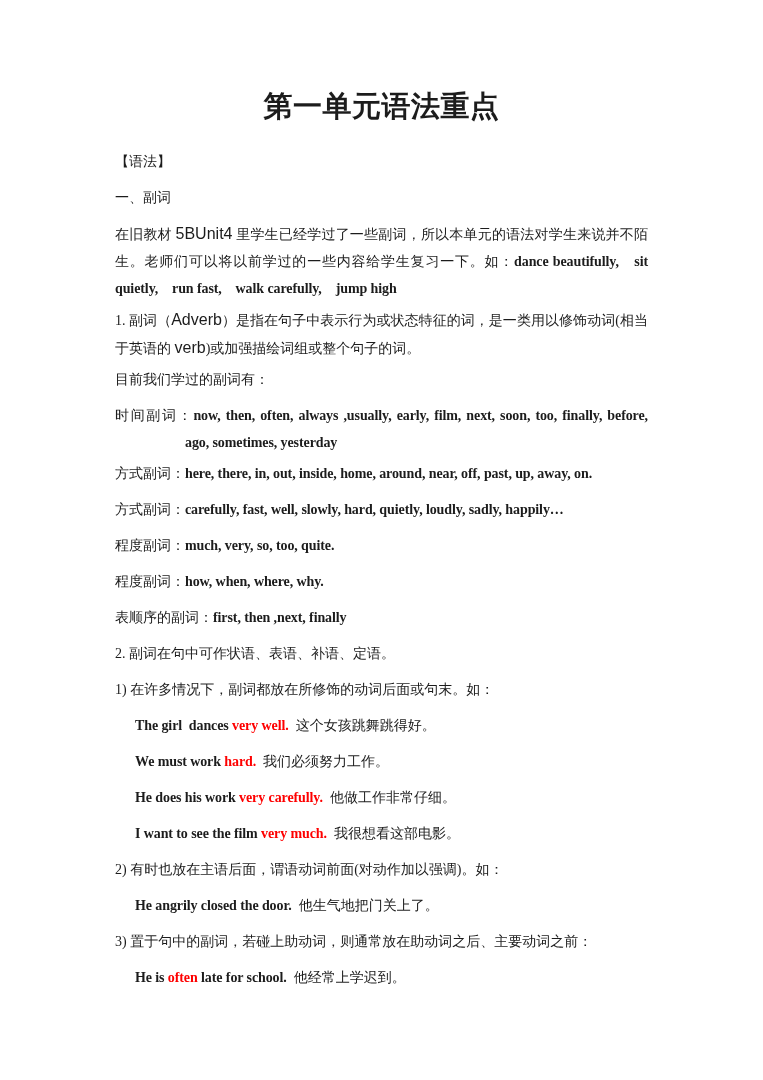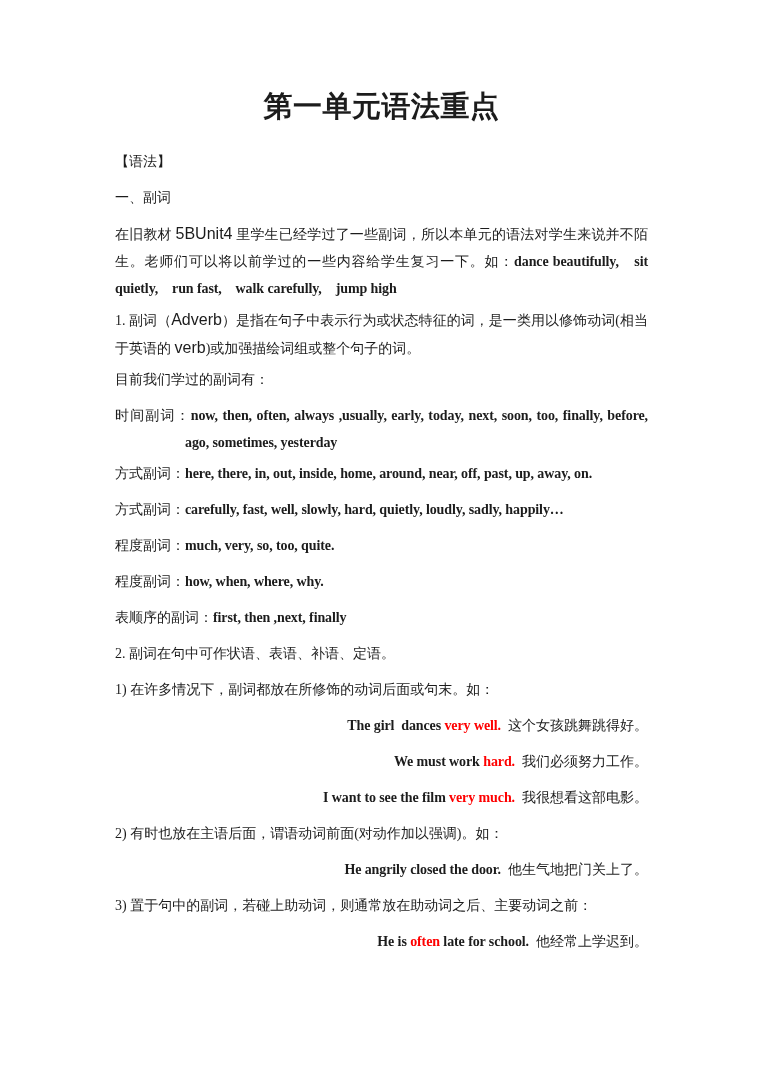--- a/index.html
+++ b/index.html
@@ -33,21 +33,21 @@
     text-align: justify;
   }
   .mb2 { margin-bottom: 2px; }
   .mb4 { margin-bottom: 4px; }
   .hang {
     padding-left: 70px;
     text-indent: -70px;
   }
   .example {
     margin-left: 20px;
-    text-align: right;
+    text-align: left;
     white-space: pre-wrap;
   }
   .en {
     font-weight: 700;
     letter-spacing: -0.1px;
   }
   .sans {
     font-family: "Liberation Sans", "DejaVu Sans", sans-serif;
     font-size: 16px;
   }
@@ -63,40 +63,41 @@
   <p class="para">【语法】</p>
 
   <p class="para">一、副词</p>
 
   <p class="para mb2"><span>在旧教材 </span><span class="sans">5BUnit4</span><span> 里学生已经学过了一些副词，所以本单元的语法对学生来说并不陌生。老师们可以将以前学过的一些内容给学生复习一下。如：</span><span class="en">dance beautifully,　sit quietly,　run fast,　walk carefully,　jump high</span></p>
 
   <p class="para mb4"><span>1. 副词（</span><span class="sans">Adverb</span><span>）是指在句子中表示行为或状态特征的词，是一类用以修饰动词(相当于英语的 </span><span class="sans">verb</span><span>)或加强描绘词组或整个句子的词。</span></p>
 
   <p class="para">目前我们学过的副词有：</p>
 
-  <p class="para hang mb4"><span>时间副词：</span><span class="en">now, then, often, always ,usually, early, today, next, soon, too, finally, before, ago, sometimes, yesterday</span></p>
+  <p class="para hang mb4"><span>时间副词：</span><span class="en">now, then, often, always ,usually, early, film, next, soon, too, finally, before, ago, sometimes, yesterday</span></p>
 
   <p class="para hang"><span>方式副词：</span><span class="en">here, there, in, out, inside, home, around, near, off, past, up, away, on.</span></p>
 
   <p class="para hang"><span>方式副词：</span><span class="en">carefully, fast, well, slowly, hard, quietly, loudly, sadly, happily…</span></p>
 
   <p class="para hang"><span>程度副词：</span><span class="en">much, very, so, too, quite.</span></p>
 
   <p class="para hang"><span>程度副词：</span><span class="en">how, when, where, why.</span></p>
 
   <p class="para hang"><span>表顺序的副词：</span><span class="en">first, then ,next, finally</span></p>
 
   <p class="para">2. 副词在句中可作状语、表语、补语、定语。</p>
 
   <p class="para">1) 在许多情况下，副词都放在所修饰的动词后面或句末。如：</p>
 
   <p class="para example"><span class="en">The girl  dances </span><span class="en red">very well.</span><span class="en"></span><span>  这个女孩跳舞跳得好。</span></p>
 
   <p class="para example"><span class="en">We must work </span><span class="en red">hard.</span><span class="en"></span><span>  我们必须努力工作。</span></p>
 
+  <p class="para example"><span class="en">He does his work </span><span class="en red">very carefully.</span><span class="en"></span><span>  他做工作非常仔细。</span></p>
 
   <p class="para example"><span class="en">I want to see the film </span><span class="en red">very much.</span><span class="en"></span><span>  我很想看这部电影。</span></p>
 
   <p class="para">2) 有时也放在主语后面，谓语动词前面(对动作加以强调)。如：</p>
 
   <p class="para example"><span class="en">He angrily closed the door.</span><span class="en red"></span><span class="en"></span><span>  他生气地把门关上了。</span></p>
 
   <p class="para">3) 置于句中的副词，若碰上助动词，则通常放在助动词之后、主要动词之前：</p>
 
   <p class="para example"><span class="en">He is </span><span class="en red">often</span><span class="en"> late for school.</span><span>  他经常上学迟到。</span></p>

